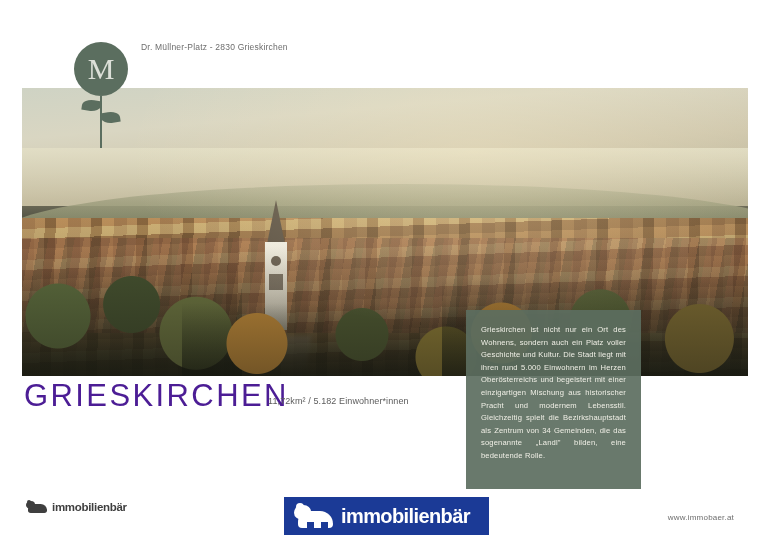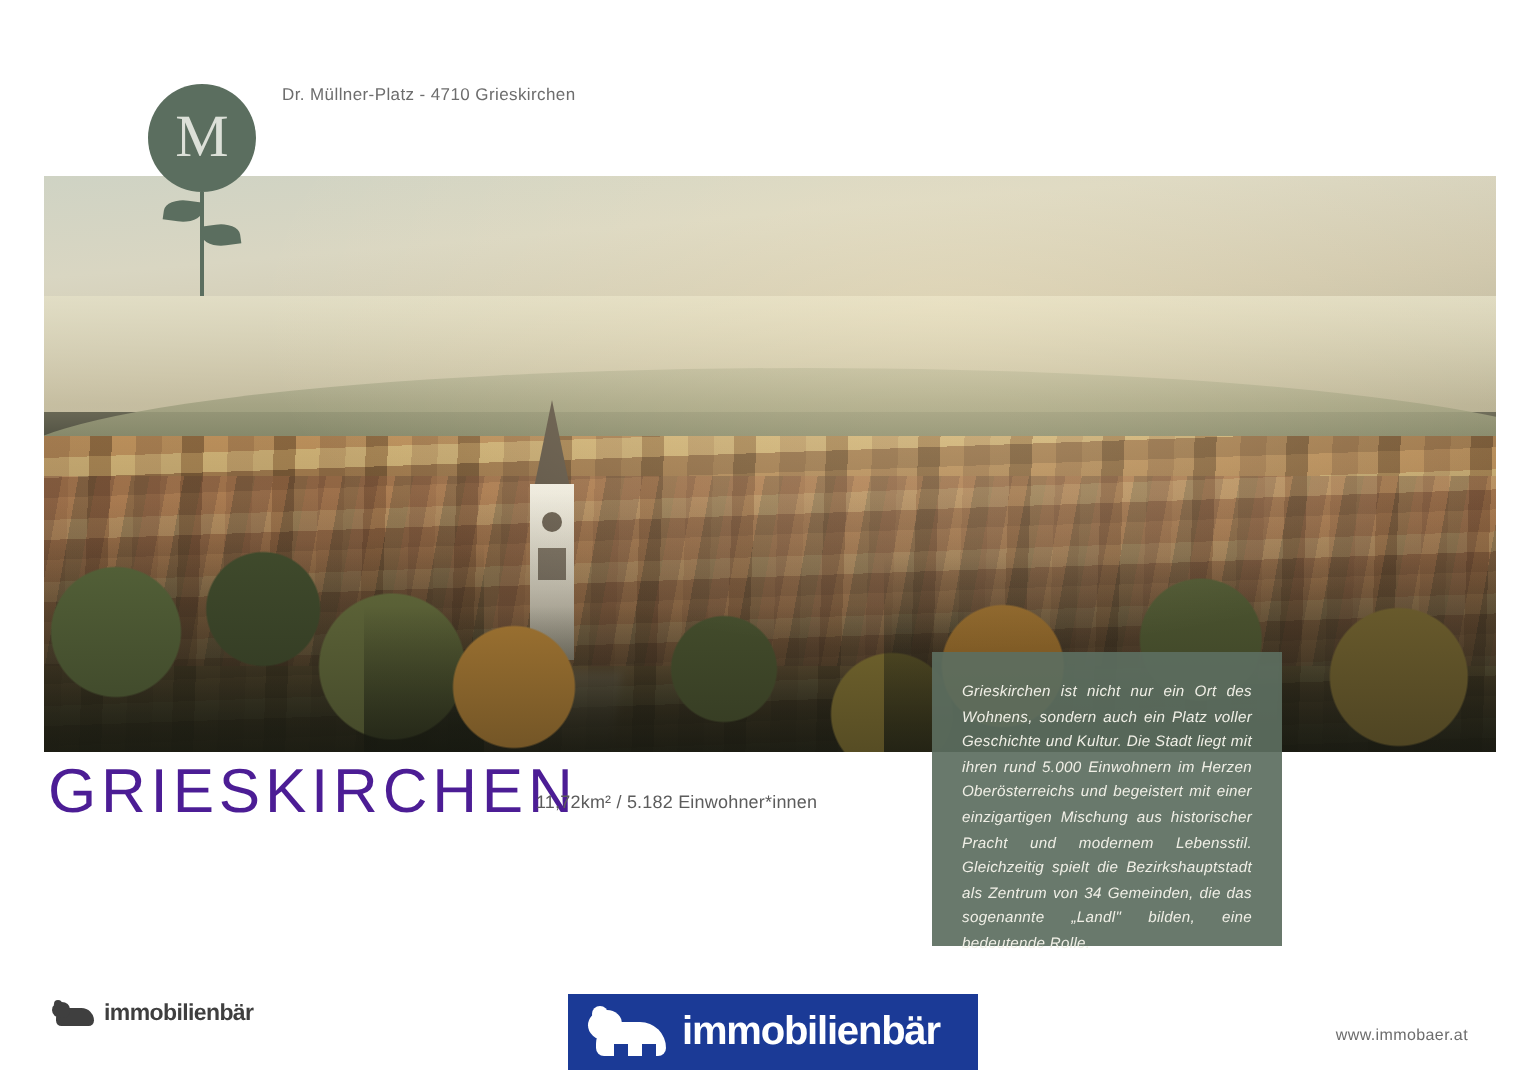--- a/index.html
+++ b/index.html
@@ -208,28 +208,27 @@
     inset: 0;
     background:
       radial-gradient(ellipse at 62% 22%, rgba(255,240,200,0.30) 0%, rgba(255,240,200,0) 55%),
       linear-gradient(180deg, rgba(0,0,0,0) 55%, rgba(20,20,14,0.45) 100%);
   }
 
   
   .panel {
     position: absolute;
     left: 466px;
-    top: 326px;
+    top: 310px;
     width: 175px;
-    height: 147px;
+    height: 179px;
     background: rgba(92,110,95,0.92);
     z-index: 4;
     padding: 14px 15px 0 15px;
     box-sizing: border-box;
-    font-style: italic;
   }
   .panel p {
     margin: 0;
     color: #f0efe6;
     font-size: 7.6px;
     line-height: 12.6px;
     text-align: justify;
     letter-spacing: 0.15px;
     hyphens: auto;
   }
@@ -368,21 +367,21 @@
 
 <div class="page">
 
   <div class="logo-mark">
     <span class="mono">M</span>
   </div>
   <div class="logo-stem"></div>
   <div class="logo-leaf-l"></div>
   <div class="logo-leaf-r"></div>
 
-  <div class="address">Dr. Müllner-Platz - 4710 Grieskirchen</div>
+  <div class="address">Dr. Müllner-Platz - 2830 Grieskirchen</div>
 
   <div class="hero">
     <div class="hero-sky"></div>
     <div class="hero-hill-far"></div>
     <div class="hero-haze"></div>
     <div class="hero-town"></div>
     <div class="hero-roofs"></div>
     <div class="hero-road"></div>
     <div class="hero-church">
       <div class="church-spire"></div>

